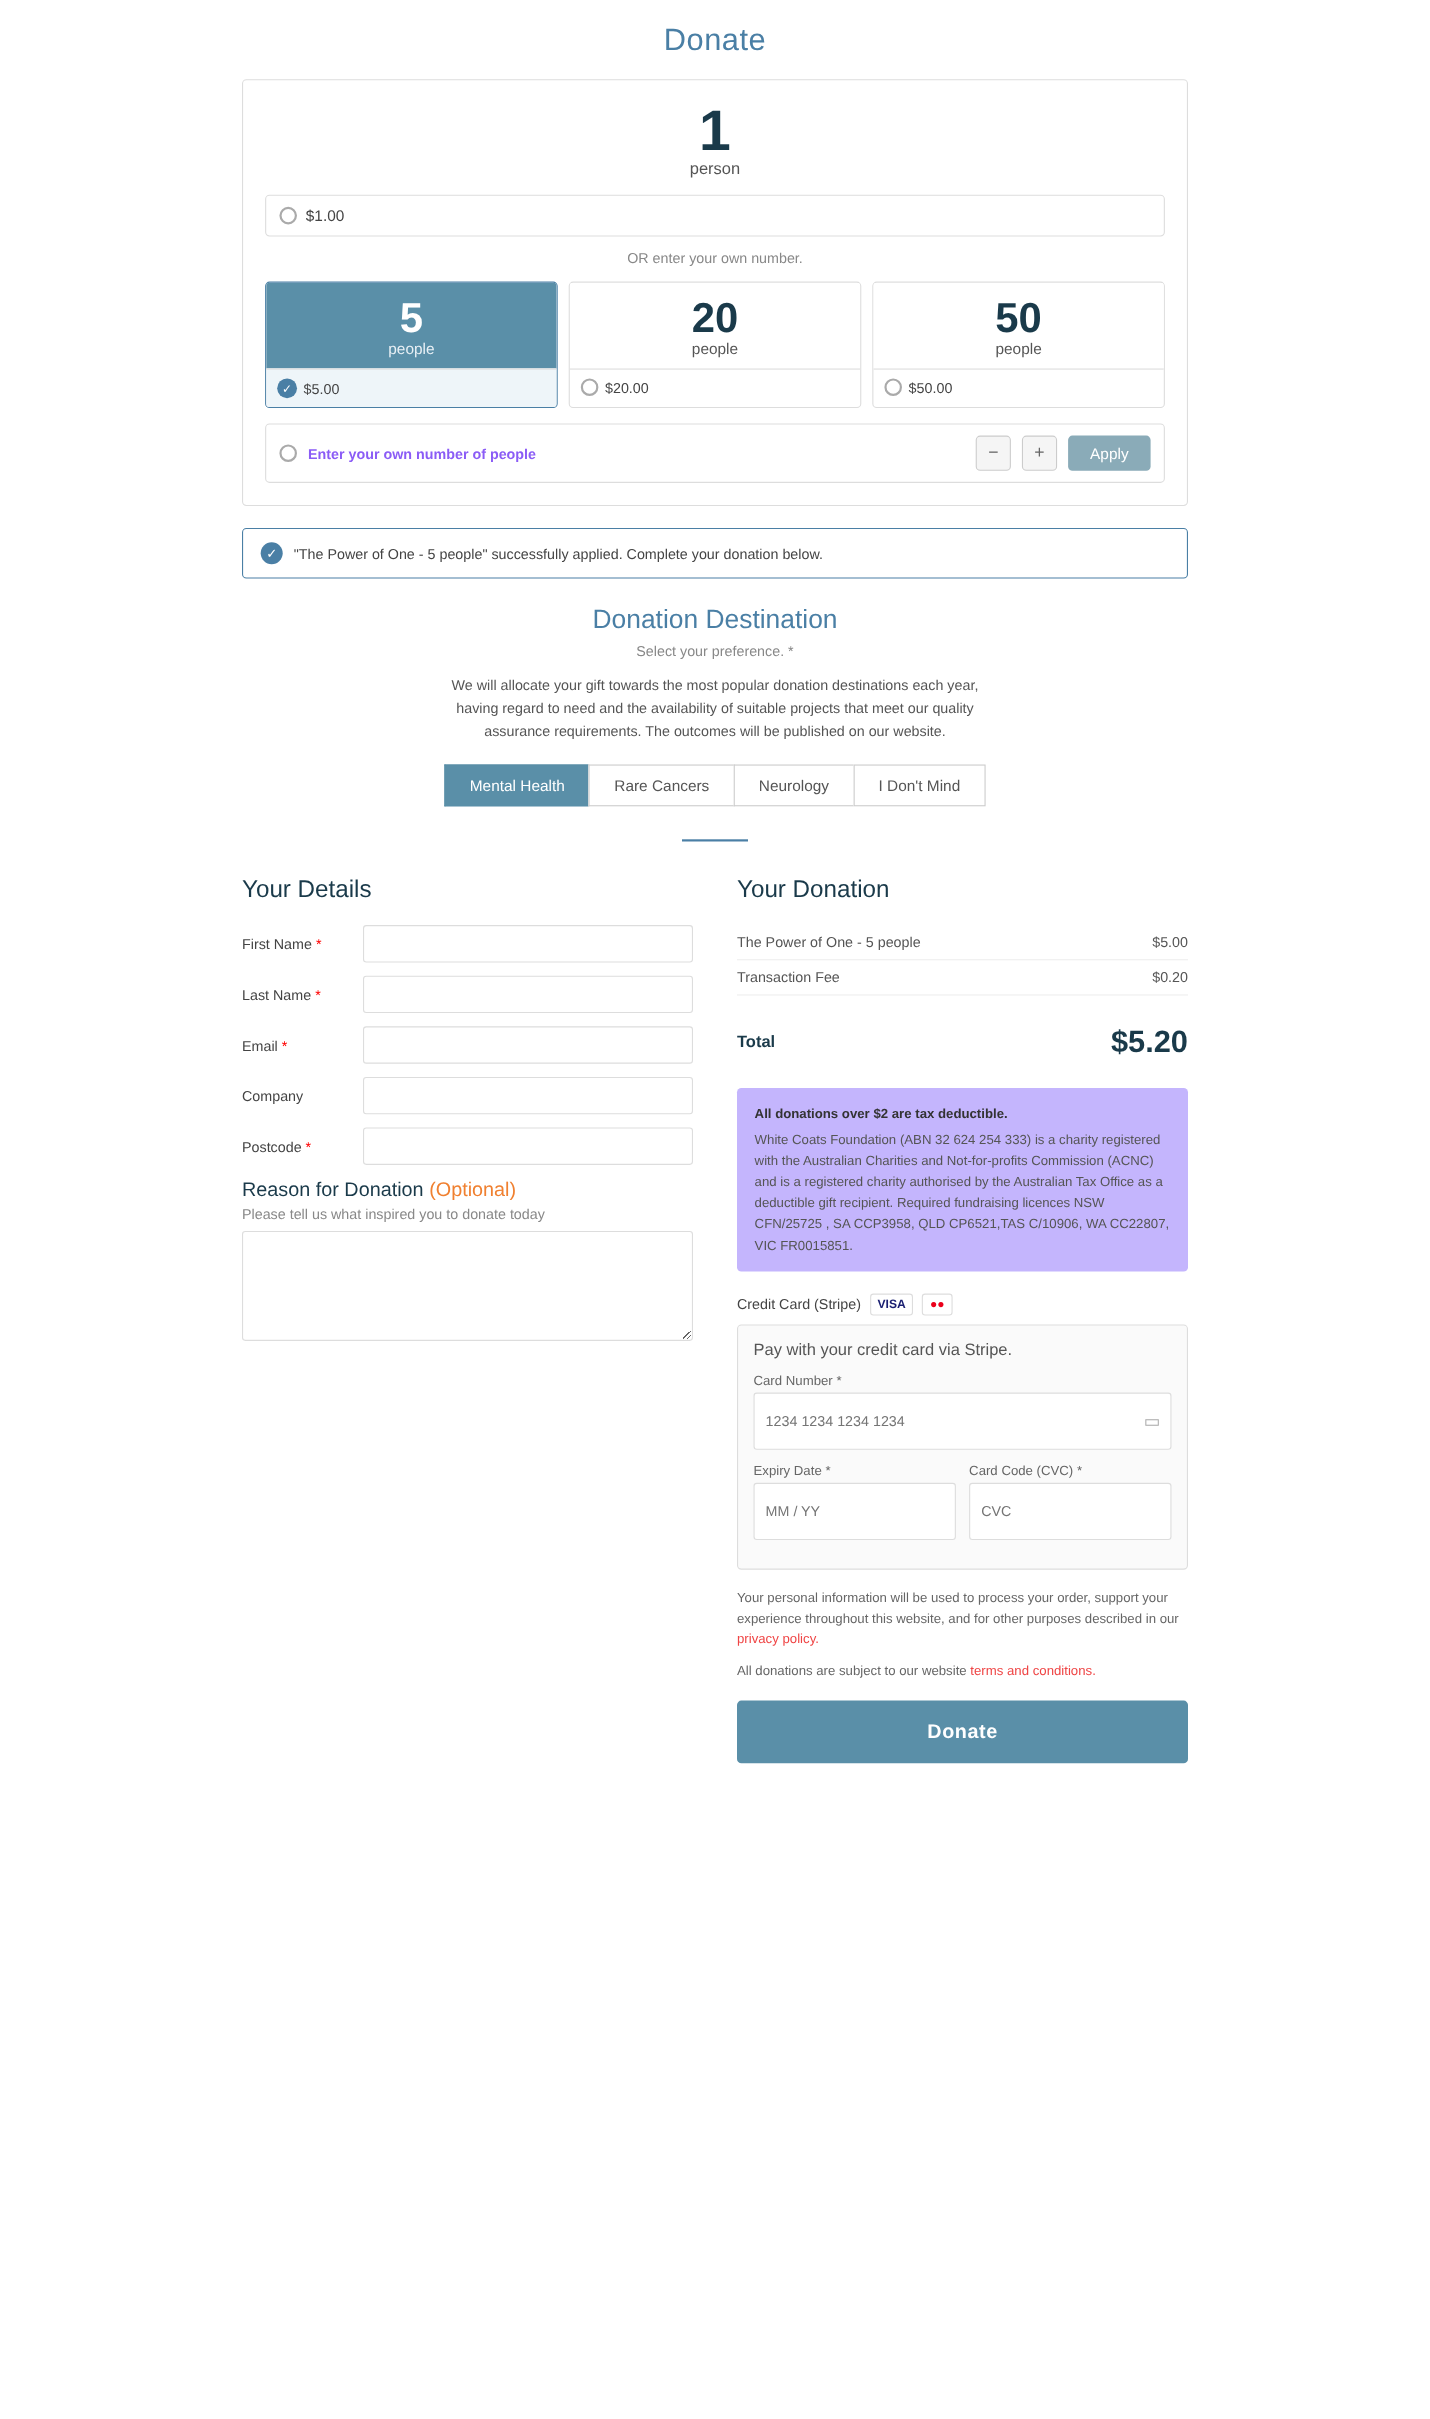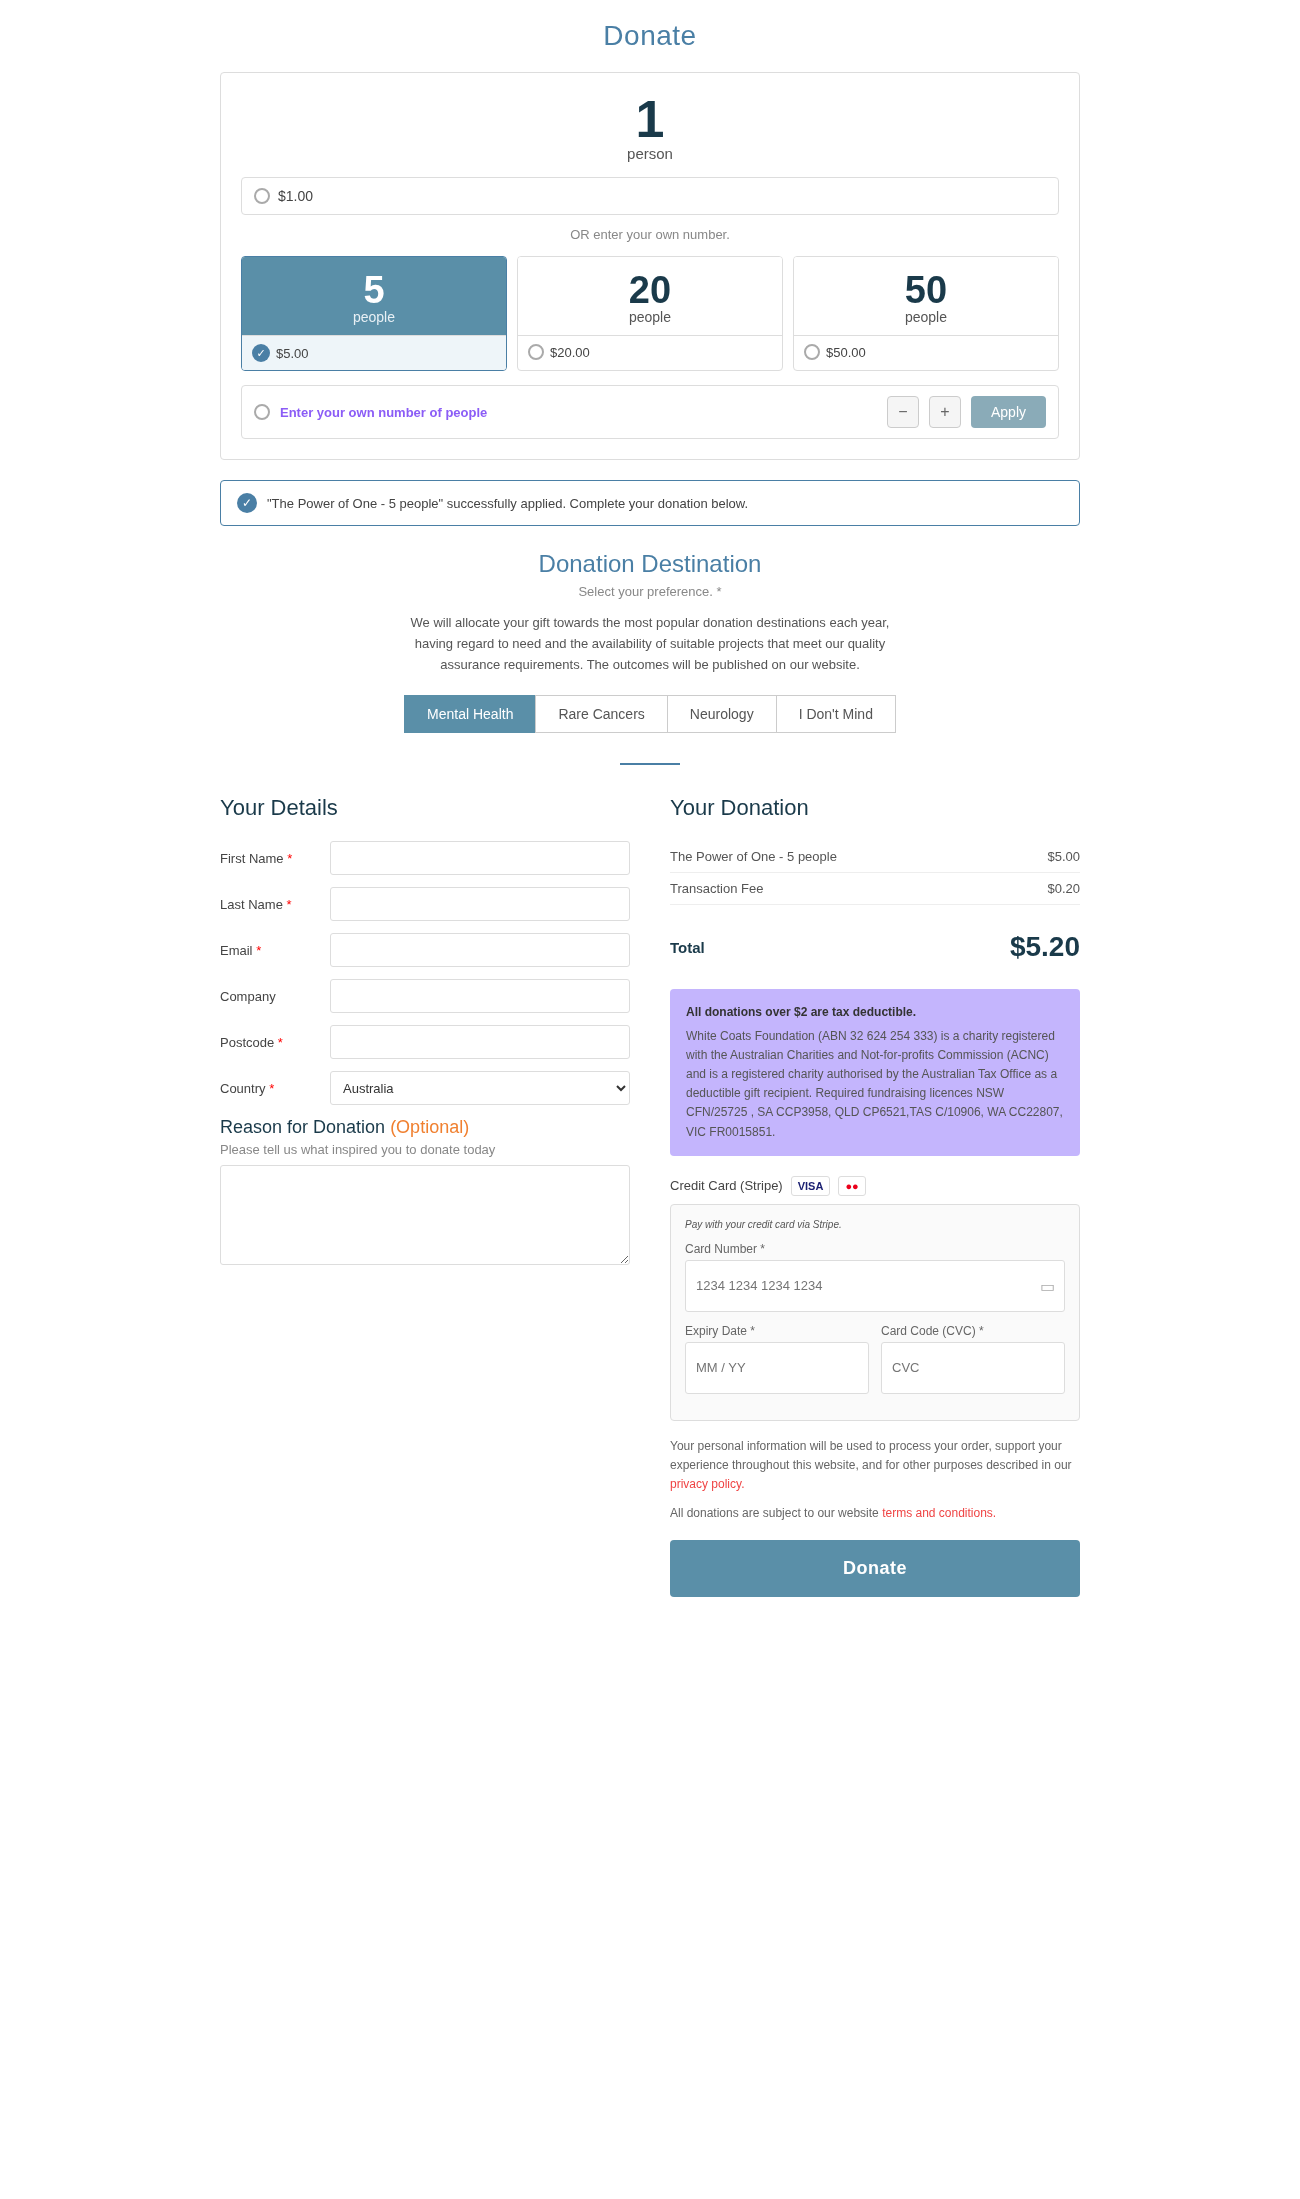--- a/index.html
+++ b/index.html
@@ -418,24 +418,23 @@
     .visa-logo { color: #1a1f71; background: #fff; }
     .mc-logo { color: #eb001b; background: #fff; }
 
     .cc-body {
       border: 1px solid #ddd;
       border-radius: 4px;
       padding: 14px;
       background: #fafafa;
     }
     .cc-pay-text {
-      font-size: 10px;
+      font-size: 15px;
       color: #555;
       margin-bottom: 12px;
-      font-style: italic;
     }
     .cc-field-label {
       font-size: 12px;
       color: #666;
       margin-bottom: 4px;
     }
     .cc-input {
       width: 100%;
       height: 52px;
       border: 1px solid #ddd;
@@ -605,26 +604,20 @@
       <label class="form-label">Email <span class="req">*</span></label>
       <input class="form-input" type="email" style="">
     </div>
     <div class="form-row">
       <label class="form-label">Company</label>
       <input class="form-input" type="text" style="">
     </div>
     <div class="form-row">
       <label class="form-label">Postcode <span class="req">*</span></label>
       <input class="form-input" type="text" style="">
-    </div>
-    <div class="form-row">
-      <label class="form-label">Country <span class="req">*</span></label>
-      <select class="form-select">
-        <option>Australia</option>
-      </select>
     </div>
 
     <div class="reason-section">
       <h3 class="reason-title">
         <span>Reason for Donation</span>
         <span class="reason-optional">(Optional)</span>
       </h3>
       <p class="reason-subtitle">Please tell us what inspired you to donate today</p>
       <textarea class="reason-textarea" style=""></textarea>
     </div>

